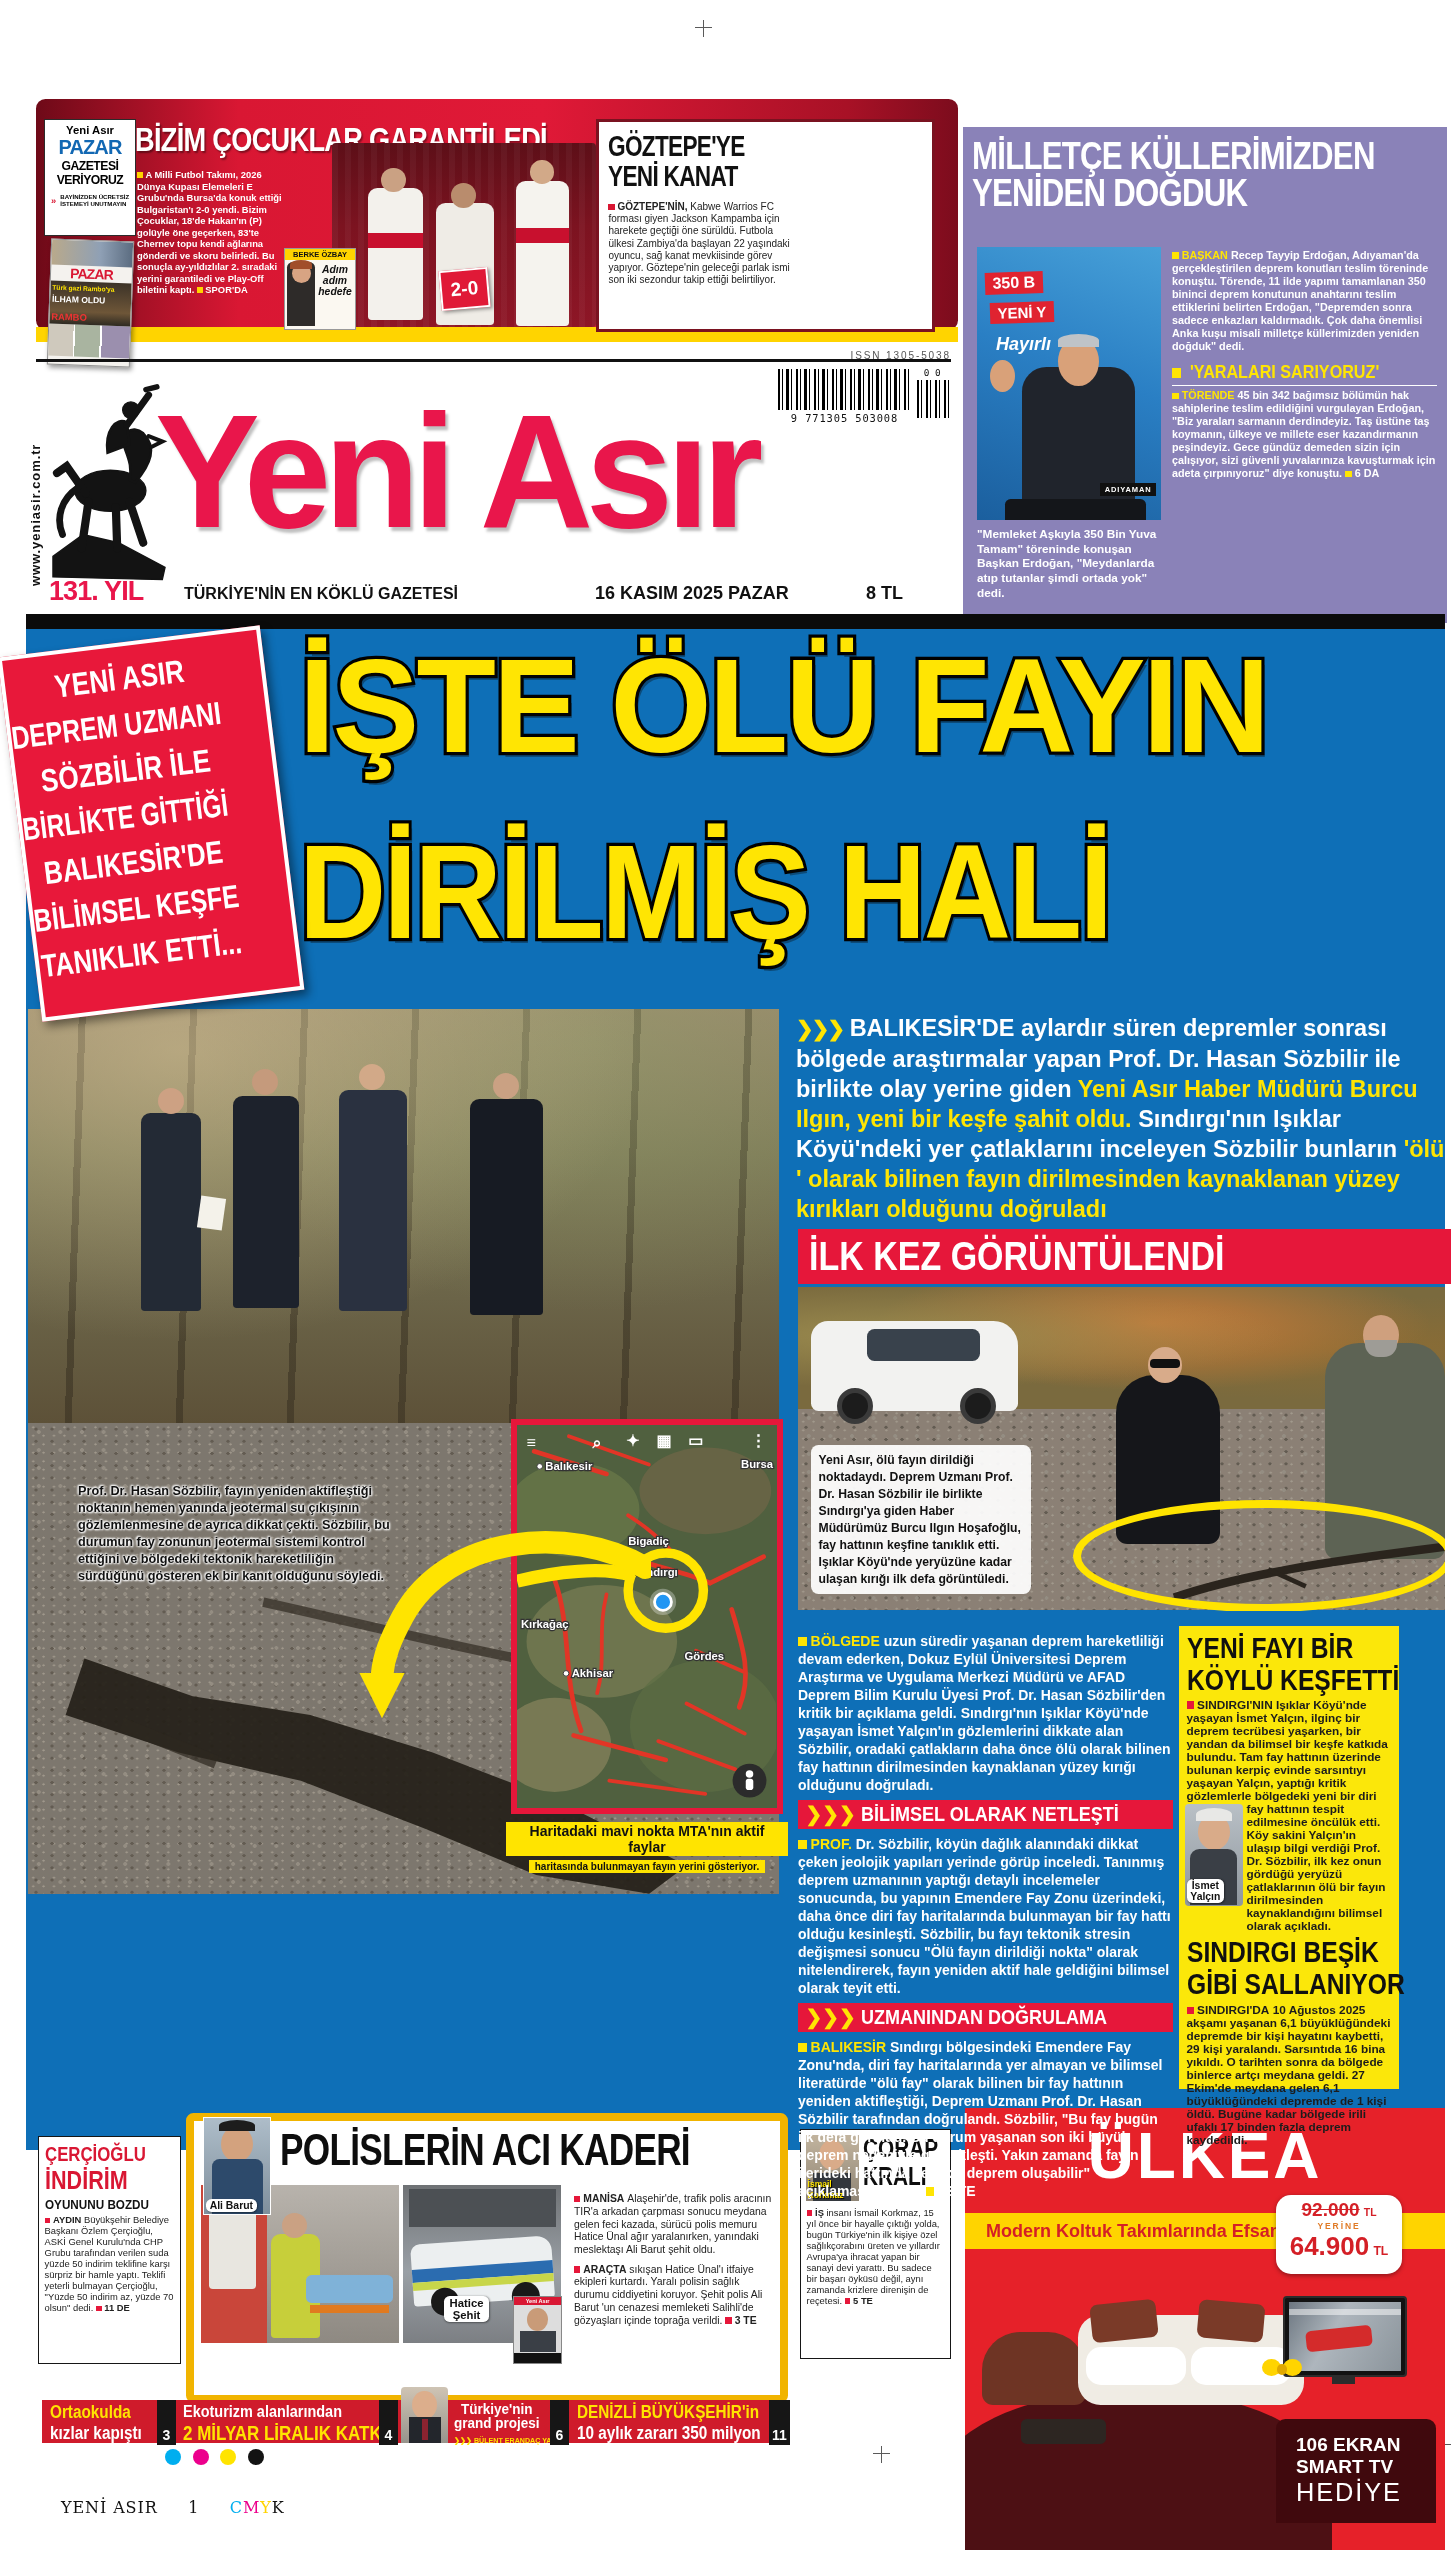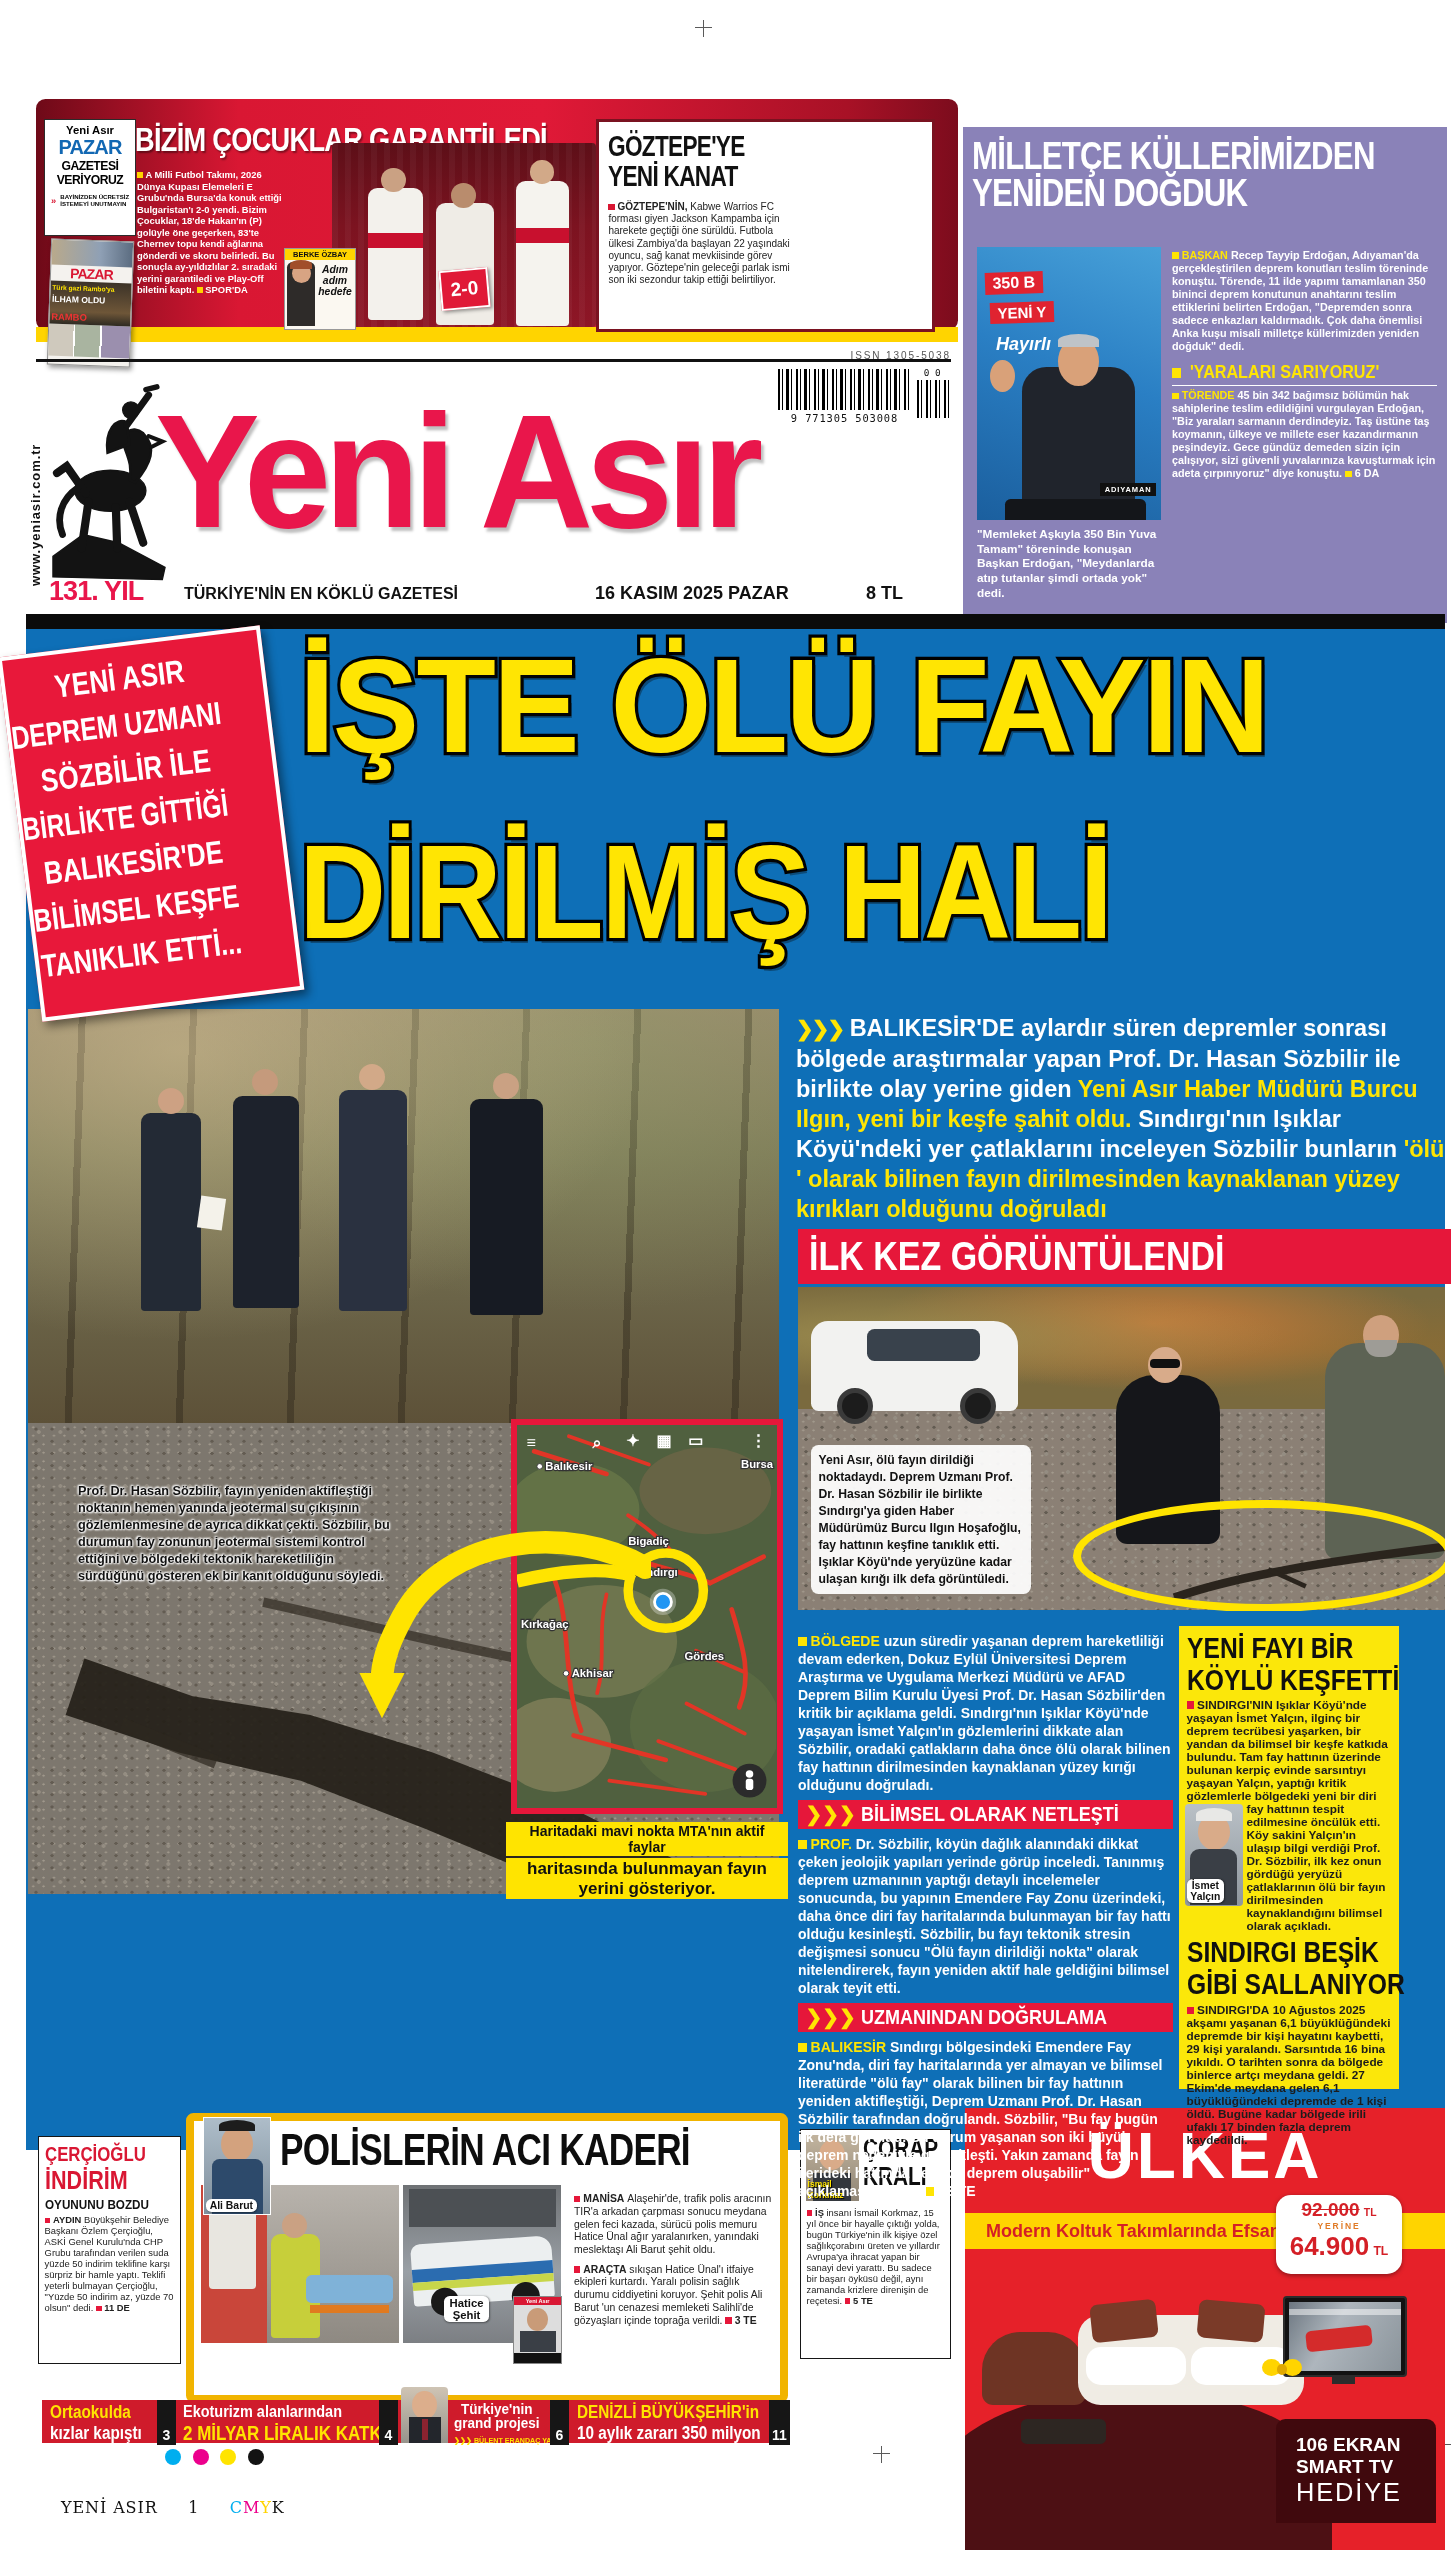--- a/index.html
+++ b/index.html
@@ -325,21 +325,21 @@
       </g>
       <g>
         <circle cx="247" cy="378" r="18" fill="#2b2b2b"></circle>
         <circle cx="247" cy="371" r="4" fill="#fff"></circle>
         <rect x="243" y="376" width="8" height="12" rx="3" fill="#fff"></rect>
       </g>
     </svg>
   </div>
   <div class="abs" style="left:506px;top:1822px;width:282px;text-align:center;z-index:2;">
     <span class="ycap" style="font-size:14px;">Haritadaki mavi nokta MTA'nın aktif faylar</span><br>
-    <span class="ycap" style="font-size:17px;margin-top:1.9px;">haritasında bulunmayan fayın yerini gösteriyor.</span>
+    <span class="ycap" style="font-size:10px;margin-top:1.9px;">haritasında bulunmayan fayın yerini gösteriyor.</span>
   </div>
 
   <div class="abs redbanner" style="left:798px;top:1229px;width:647px;height:55px;display:flex;align-items:center;padding-left:11.3px;z-index:2;">
     <span class="cx nw" style="font-size:40px;transform:scaleX(.85);">İLK KEZ GÖRÜNTÜLENDİ</span>
   </div>
   <div class="abs" style="left:798px;top:1287px;width:647px;height:324px;overflow:hidden;z-index:1;">
     <div style="position:absolute;left:0;top:0;width:100%;height:122px;background:
       radial-gradient(ellipse at 15% 40%,#9a8a4e 0%,transparent 50%),
       radial-gradient(ellipse at 55% 30%,#c77b3a 0%,transparent 55%),
       radial-gradient(ellipse at 85% 50%,#8a6c35 0%,transparent 60%),#7a6a3e;"></div>

